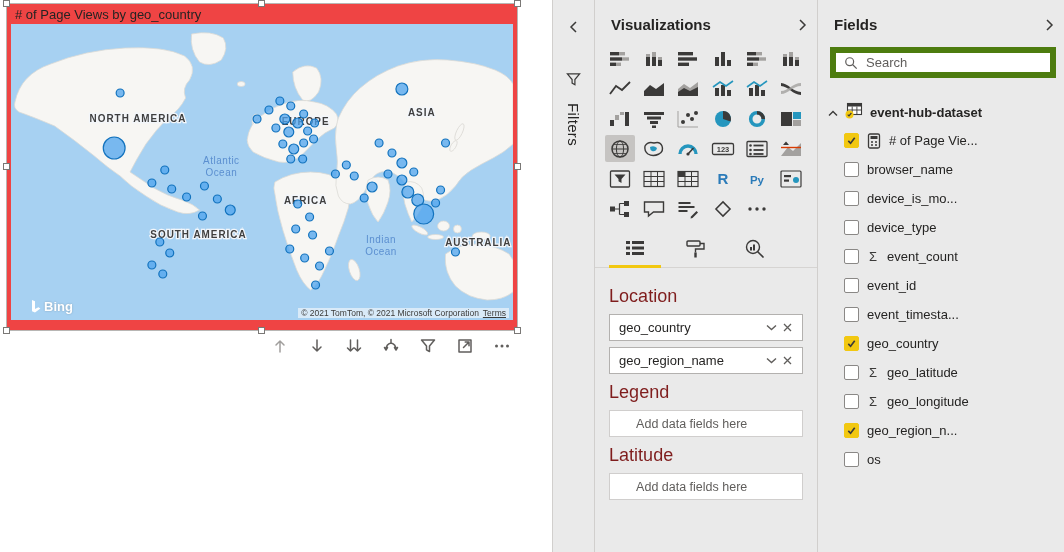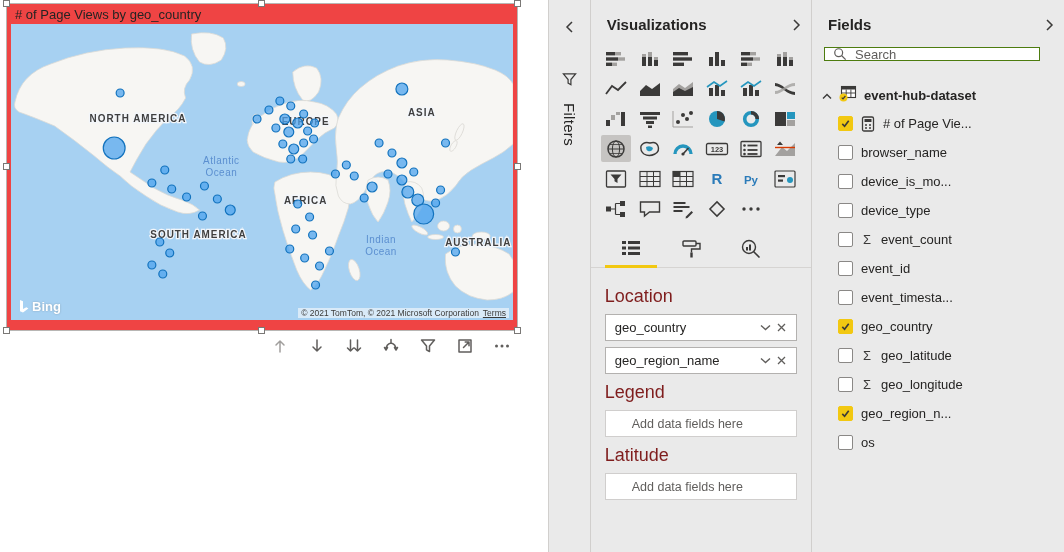--- a/index.html
+++ b/index.html
@@ -9,21 +9,21 @@
 
   
   .canvas { width:556px; position:relative; background:#fff; border-right:1px solid #d1cfcd; }
   .visual { position:absolute; left:6px; top:3px; width:512px; height:328px; background:#ef4444; border:1px solid #b8b6b4; }
   .visual-title { font-size:13px; color:#252423; padding:3px 8px 1px 8px; white-space:nowrap; }
   .map-wrap { position:absolute; left:4px; right:4px; top:20px; height:296px; overflow:hidden; }
   .map-wrap svg.mainmap { display:block; width:100%; height:100%; }
   #map-labels text.continent { font-size:10px; font-weight:700; letter-spacing:1px; fill:#3f3f3f; text-anchor:middle;
       paint-order:stroke; stroke:#f3f6fa; stroke-width:2.5px; }
   #map-labels text.ocean { font-size:10px; fill:#5b8fd0; letter-spacing:.5px; text-anchor:middle; }
-  .bing-logo { position:absolute; left:8px; bottom:6px; display:flex; align-items:center; gap:3px;
+  .bing-logo { position:absolute; left:20px; bottom:6px; display:flex; align-items:center; gap:3px;
       color:#fff; font-size:13px; font-weight:700; text-shadow:0 0 2px rgba(0,0,0,.25); }
   .map-attрib, .map-attrib { position:absolute; right:4px; bottom:2px; font-size:8.5px; color:#3b3a39;
       background:rgba(244,247,250,.65); padding:0 3px; white-space:nowrap; }
   .map-attrib .terms { text-decoration:underline; margin-left:4px; cursor:pointer; }
 
   .handle { position:absolute; width:7px; height:7px; background:#fff; border:1px solid #7a7876; }
   .h-tl{left:-4px;top:-4px;} .h-tm{left:50%;margin-left:-4px;top:-4px;} .h-tr{right:-4px;top:-4px;}
   .h-ml{left:-4px;top:50%;margin-top:-4px;} .h-mr{right:-4px;top:50%;margin-top:-4px;}
   .h-bl{left:-4px;bottom:-4px;} .h-bm{left:50%;margin-left:-4px;bottom:-4px;} .h-br{right:-4px;bottom:-4px;}
 
@@ -52,21 +52,21 @@
   .tab.active { border-bottom-color:#f2c811; }
 
   .wells { padding:10px 14px 0 14px; }
   .well-label { font-size:18px; color:#7f1d1d; margin:8px 0 7px 0; }
   .pill { height:27px; background:#fff; border:1px solid #b3b1af; display:flex; align-items:center; padding:0 7px 0 9px; font-size:13px; color:#252423; margin-bottom:6px; cursor:pointer; }
   .pill .pill-label { flex:1; white-space:nowrap; overflow:hidden; }
   .pill .pill-ico { width:16px; height:16px; display:flex; align-items:center; justify-content:center; cursor:pointer; }
   .well-empty { height:27px; background:#fff; border:1px solid #d0cecd; display:flex; align-items:center; padding-left:26px; font-size:12.5px; color:#605e5c; margin-bottom:6px; }
 
   
-  .search-box { margin:4px 24px 10px 12px; height:14px; background:#fff; border:1px solid #4d7c0f; display:flex; align-items:center; padding:0 8px; gap:8px; }
+  .search-box { margin:4px 8px 10px 12px; height:31px; background:#fff; border:6px solid #4d7c0f; display:flex; align-items:center; padding:0 8px; gap:8px; }
   .search-box input { border:none; outline:none; flex:1; font-size:13px; font-family:inherit; color:#252423; background:transparent; }
   .search-box input::placeholder { color:#605e5c; }
   .dataset-row { display:flex; align-items:center; gap:7px; padding-left:10px; height:28px; margin-top:20px; cursor:pointer; }
   .dataset-row .ds-name { font-size:13px; font-weight:700; }
   .field-row { display:flex; align-items:center; gap:8px; padding-left:26px; height:29px; font-size:13px; cursor:pointer; }
   .cbx { width:15px; height:15px; border:1px solid #8a8886; background:#fff; border-radius:2px; flex:0 0 auto; display:flex; align-items:center; justify-content:center; }
   .cbx.checked { background:#f2c811; border-color:#f2c811; }
   .sigma { font-size:13px; color:#3b3a39; width:12px; text-align:center; }
 </style>
 </head>

